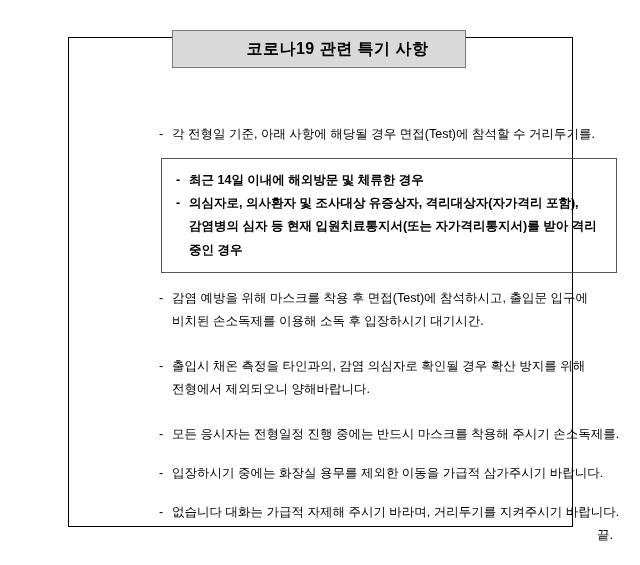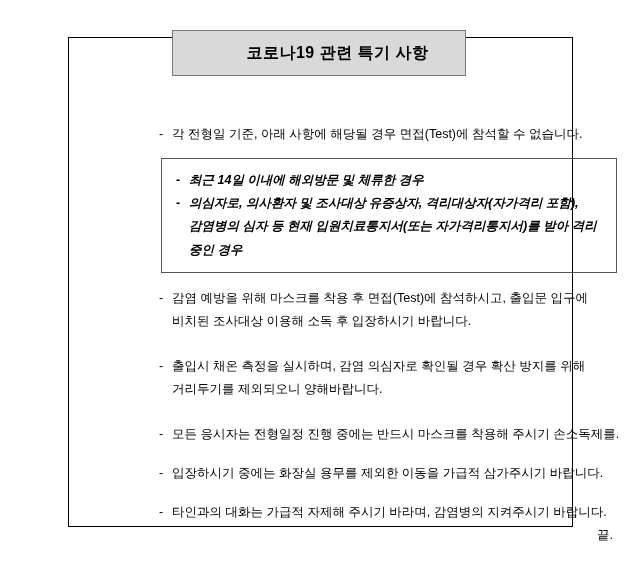--- a/index.html
+++ b/index.html
@@ -31,21 +31,21 @@
     border: 1px solid #000000;
     box-sizing: border-box;
     background: #ffffff;
   }
   
   .title-box {
     position: absolute;
     left: 172px;
     top: 30px;
     width: 294px;
-    height: 46px;
+    height: 38px;
     background: #d9d9d9;
     border: 1px solid #7a7a7a;
     box-sizing: border-box;
     display: flex;
     align-items: center;
     justify-content: center;
     padding-left: 37px;
   }
   .title-text {
     font-size: 16px;
@@ -95,21 +95,20 @@
     align-items: flex-start;
     font-size: 12.5px;
     line-height: 1.85;
     font-weight: bold;
   }
   .sub-item .dash {
     font-weight: bold;
   }
   .sub-item .ptext {
     font-weight: bold;
-    font-style: italic;
   }
   .spacer-22 { height: 22px; }
   .spacer-16 { height: 16px; }
   .end-mark {
     text-align: right;
     font-size: 12.5px;
     margin-top: 2px;
     padding-right: 12px;
   }
 </style>
@@ -117,65 +116,65 @@
 <body>
 
 <div class="page">
 
   <div class="doc-frame">
 
     <div class="content">
 
       <div class="para">
         <span class="dash">-</span>
-        <span class="ptext">각 전형일 기준, 아래 사항에 해당될 경우 면접(Test)에 참석할 수 없습니다.</span>
+        <span class="ptext">각 전형일 기준, 아래 사항에 해당될 경우 면접(Test)에 참석할 수 거리두기를.</span>
       </div>
 
       <div class="sub-box">
         <div class="sub-item">
           <span class="dash">-</span>
           <span class="ptext">최근 14일 이내에 해외방문 및 체류한 경우</span>
         </div>
         <div class="sub-item">
           <span class="dash">-</span>
           <span class="ptext">의심자로, 의사환자 및 조사대상 유증상자, 격리대상자(자가격리 포함), 감염병의 심자 등 현재 입원치료통지서(또는 자가격리통지서)를 받아 격리 중인 경우</span>
         </div>
       </div>
 
       <div class="para">
         <span class="dash">-</span>
-        <span class="ptext">감염 예방을 위해 마스크를 착용 후 면접(Test)에 참석하시고, 출입문 입구에 비치된 조사대상 이용해 소독 후 입장하시기 바랍니다.</span>
+        <span class="ptext">감염 예방을 위해 마스크를 착용 후 면접(Test)에 참석하시고, 출입문 입구에 비치된 손소독제를 이용해 소독 후 입장하시기 대기시간.</span>
       </div>
 
       <div class="spacer-22"></div>
 
       <div class="para">
         <span class="dash">-</span>
-        <span class="ptext">출입시 채온 측정을 실시하며, 감염 의심자로 확인될 경우 확산 방지를 위해 거리두기를 제외되오니 양해바랍니다.</span>
+        <span class="ptext">출입시 채온 측정을 타인과의, 감염 의심자로 확인될 경우 확산 방지를 위해 전형에서 제외되오니 양해바랍니다.</span>
       </div>
 
       <div class="spacer-22"></div>
 
       <div class="para">
         <span class="dash">-</span>
         <span class="ptext">모든 응시자는 전형일정 진행 중에는 반드시 마스크를 착용해 주시기 손소독제를.</span>
       </div>
 
       <div class="spacer-16"></div>
 
       <div class="para">
         <span class="dash">-</span>
         <span class="ptext">입장하시기 중에는 화장실 용무를 제외한 이동을 가급적 삼가주시기 바랍니다.</span>
       </div>
 
       <div class="spacer-16"></div>
 
       <div class="para">
         <span class="dash">-</span>
-        <span class="ptext">타인과의 대화는 가급적 자제해 주시기 바라며, 감염병의 지켜주시기 바랍니다.</span>
+        <span class="ptext">없습니다 대화는 가급적 자제해 주시기 바라며, 거리두기를 지켜주시기 바랍니다.</span>
       </div>
 
       <div class="end-mark">끝.</div>
 
     </div>
   </div>
 
   <div class="title-box">
     <span class="title-text">코로나19 관련 특기 사항</span>
   </div>

